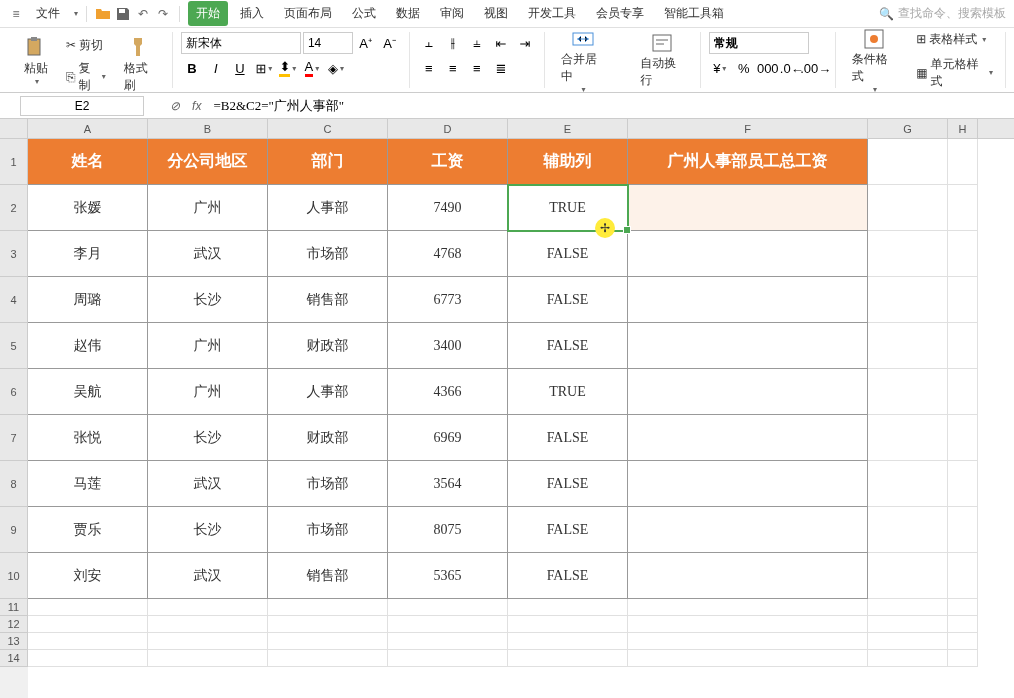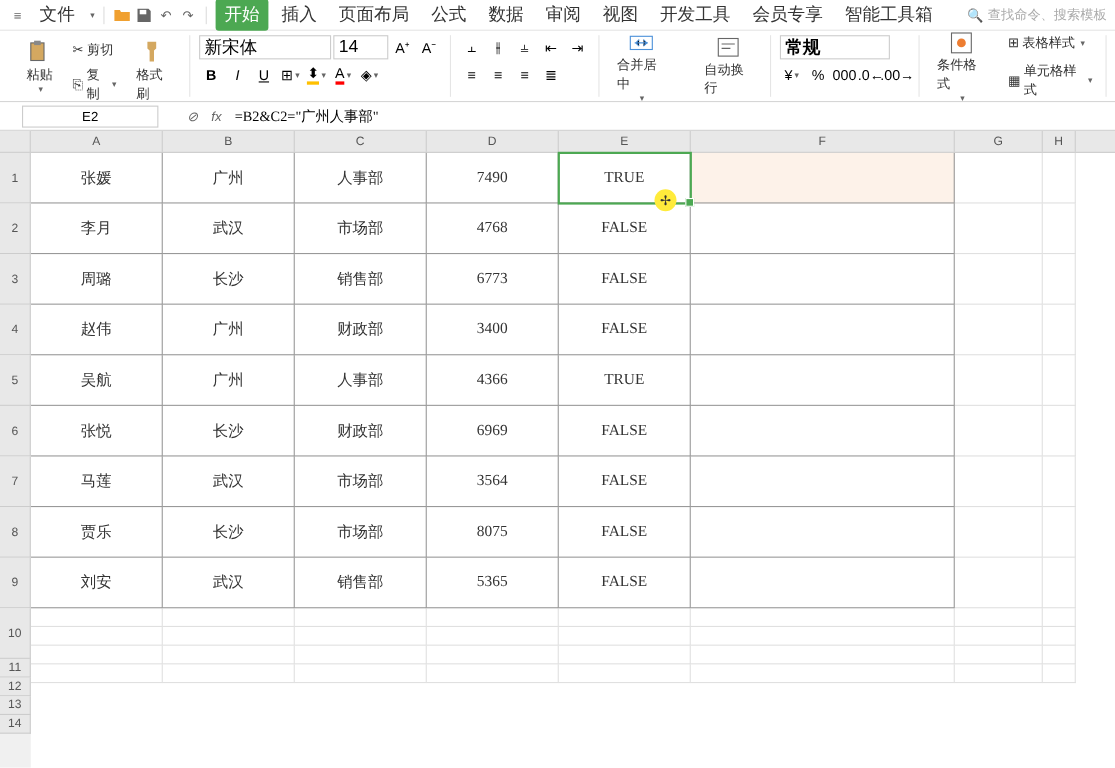--- a/index.html
+++ b/index.html
@@ -1,28 +1,28 @@
 <!DOCTYPE html>
 <html><head>
 <meta charset="utf-8">
 <style>
 *{margin:0;padding:0;box-sizing:border-box;font-family:"Microsoft YaHei",SimSun,sans-serif}
 body{background:#fff;font-size:12px;color:#333;overflow:hidden;width:1014px;height:698px}
 .menubar{display:flex;align-items:center;height:28px;padding:0 8px;background:#fff;border-bottom:1px solid #e0e0e0;gap:4px}
-.menu-item{padding:4px 8px;cursor:pointer;color:#333;font-size:16px}
+.menu-item{padding:4px 8px;cursor:pointer;color:#333;font-size:12px}
 .menu-item.active{background:#4ca852;color:#fff;border-radius:3px}
 .menu-icon{width:16px;height:16px;cursor:pointer;display:inline-flex;align-items:center;justify-content:center;color:#666}
 .menu-sep{width:1px;height:16px;background:#ddd;margin:0 4px}
 .search-box{margin-left:auto;color:#aaa;display:flex;align-items:center;gap:4px}
 .ribbon{display:flex;height:65px;background:#fff;border-bottom:1px solid #ccc;padding:4px 8px}
 .ribbon-group{display:flex;flex-direction:column;padding:0 8px;border-right:1px solid #e5e5e5}
 .ribbon-btn{display:flex;align-items:center;gap:3px;padding:2px 4px;cursor:pointer;font-size:12px;color:#333}
 .ribbon-btn-lg{display:flex;flex-direction:column;align-items:center;padding:4px 8px;cursor:pointer;font-size:12px}
 .ribbon-icon-lg{width:24px;height:24px}
-.font-select{height:22px;border:1px solid #ccc;padding:0 4px;font-size:16px;background:#fff}
+.font-select{height:22px;border:1px solid #ccc;padding:0 4px;font-size:12px;background:#fff}
 .font-row{display:flex;gap:2px;margin-bottom:3px}
 .fmt-btn{width:22px;height:22px;border:1px solid transparent;background:none;cursor:pointer;display:inline-flex;align-items:center;justify-content:center;font-size:13px}
 .dropdown-arrow{font-size:8px;color:#666;margin-left:2px}
 .namebox-row{display:flex;align-items:center;height:26px;border-bottom:1px solid #ccc;background:#fff}
 .namebox{width:124px;height:20px;border:1px solid #ccc;margin:0 20px;text-align:center;font-size:12px;padding:2px}
 .fx-icon{font-style:italic;color:#666;margin:0 6px;cursor:pointer}
 .formula-input{flex:1;border:none;padding:2px 6px;font-size:13px;font-family:SimSun}
 .grid-area{display:flex;height:calc(100% - 119px);background:#fff}
 .row-headers{display:flex;flex-direction:column;background:#f0f0f0}
 .corner{width:28px;height:20px;background:#e8e8e8;border-right:1px solid #ccc;border-bottom:1px solid #ccc}
@@ -240,20 +240,30 @@
     <div class="col-headers">
       <div class="col-hdr wA">A</div>
       <div class="col-hdr wB">B</div>
       <div class="col-hdr wC">C</div>
       <div class="col-hdr wD">D</div>
       <div class="col-hdr wE">E</div>
       <div class="col-hdr wF">F</div>
       <div class="col-hdr wG">G</div>
       <div class="col-hdr wH">H</div>
     </div>
+    <div class="data-row">
+      <div class="cell hdr wA">姓名</div>
+      <div class="cell hdr wB">分公司地区</div>
+      <div class="cell hdr wC">部门</div>
+      <div class="cell hdr wD">工资</div>
+      <div class="cell hdr wE">辅助列</div>
+      <div class="cell hdr wF">广州人事部员工总工资</div>
+      <div class="cell empty wG"></div>
+      <div class="cell empty wH"></div>
+    </div>
     <div id="datarows">
         <div class="data-row">
     <div class="cell wA">张媛</div>
     <div class="cell wB">广州</div>
     <div class="cell wC">人事部</div>
     <div class="cell wD">7490</div>
     <div class="cell wE selected">TRUE<div class="fill-handle"></div><div class="cursor-marker">✢</div></div>
     <div class="cell wF" style="background:#fdf2e9;"></div>
     <div class="cell empty wG"></div>
     <div class="cell empty wH"></div>

